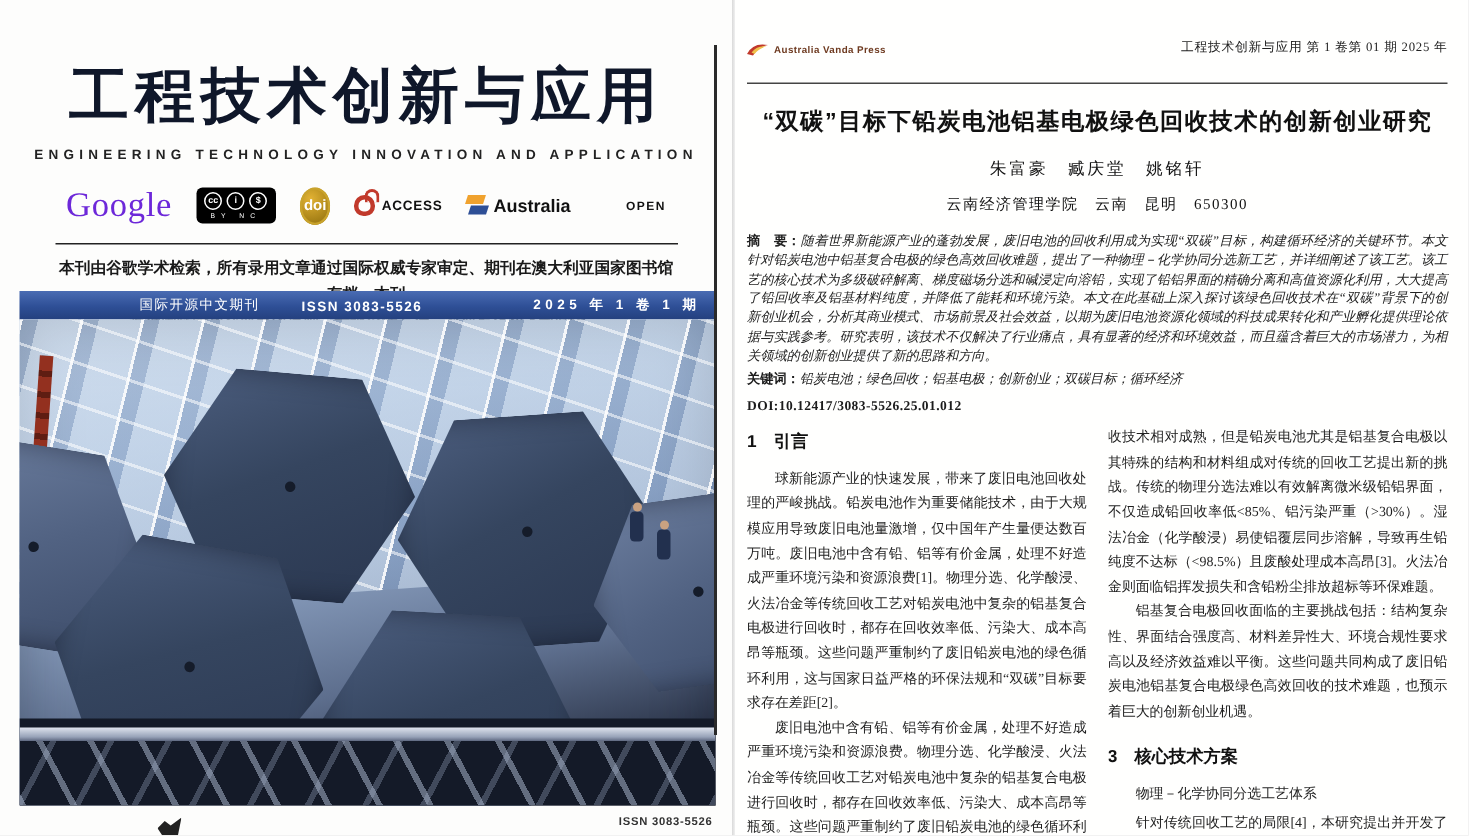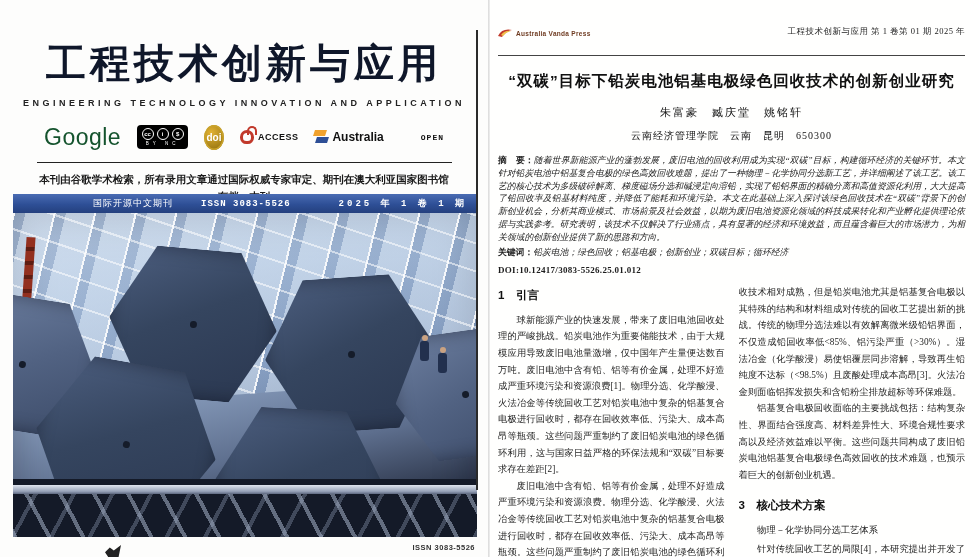--- a/index.html
+++ b/index.html
@@ -16,47 +16,47 @@
     font-weight:bold; font-size:40px; letter-spacing:4px; color:#0f172a;
   }
   .cover-subtitle {
     margin-top:7px; text-align:center; font-family:"Liberation Sans", sans-serif;
     font-weight:bold; font-size:9px; letter-spacing:3.5px; color:#222;
   }
   .badge-row {
     margin:14px auto 0; width:400px; display:flex; align-items:center;
     justify-content:center; gap:16px; height:30px;
   }
-  .google-logo { font-family:Liberation Sans, sans-serif; font-size:23px; color:#14532d; letter-spacing:0.5px; }
+  .google-logo { font-family:Liberation Serif, serif; font-size:23px; color:#6d28d9; letter-spacing:0.5px; }
   .cc-badge { background:#000; border-radius:4px; width:64px; height:24px; display:flex; flex-direction:column; align-items:center; justify-content:center; gap:1px; }
   .cc-circles { display:flex; gap:3px; }
   .cc-circle { width:12px; height:12px; border:1.4px solid #fff; border-radius:50%; color:#fff; font-size:6px; font-weight:bold; display:flex; align-items:center; justify-content:center; font-family:"Liberation Sans", sans-serif; }
   .cc-sub { color:#fff; font-size:4.5px; letter-spacing:4px; font-family:"Liberation Sans", sans-serif; }
   .doi-badge { width:25px; height:25px; border-radius:50%; background:radial-gradient(circle at 35% 30%, #e2b233, #8a6a0a); color:#fff; font-weight:bold; font-size:10px; display:flex; align-items:center; justify-content:center; font-family:"Liberation Sans", sans-serif; box-shadow:0 0 0 1.5px #c9a32c inset; }
   .oa-badge { display:flex; align-items:center; gap:4px; }
   .oa-lock { width:14px; height:14px; border:3px solid #c1392b; border-radius:50% 50% 45% 45%; position:relative; }
   .oa-lock::after { content:""; position:absolute; left:4px; top:-7px; width:6px; height:7px; border:2.5px solid #c1392b; border-bottom:none; border-radius:5px 5px 0 0; }
   .oa-text { font-family:"Liberation Sans", sans-serif; font-weight:bold; font-size:9px; color:#111; letter-spacing:0.5px; }
   .crossref-badge { display:flex; align-items:center; gap:4px; }
   .cr-mark { width:14px; height:16px; position:relative; }
   .cr-mark span { position:absolute; left:0; width:12px; height:6px; }
   .cr-mark .cr-top { top:1px; background:#f0a22e; transform:skewX(-18deg); }
   .cr-mark .cr-bot { top:8px; background:#2e4f96; transform:skewX(-18deg); left:2px; }
   .cr-text { font-family:"Liberation Sans", sans-serif; font-weight:bold; font-size:12px; color:#111; }
-  .open-text { font-family:Liberation Mono, monospace; font-weight:bold; font-size:8px; color:#111; letter-spacing:1px;margin-left:33px; }
+  .open-text { font-family:Liberation Sans, sans-serif; font-weight:bold; font-size:8px; color:#111; letter-spacing:1px;margin-left:33px; }
   .cover-desc {
     margin:10px auto 0; width:415px; border-top:1.5px solid #222; padding-top:8px;
     text-align:center; font-weight:bold; font-size:10.5px; line-height:1.65; color:#1a1a1a;
   }
   
   .photo-wrap { position:absolute; left:13px; right:11px; top:194px; bottom:20px; }
   .photo-banner {
     height:19px; background:linear-gradient(180deg,#4a6cb3,#2e4f96 55%,#24407e);
     display:flex; align-items:center; color:#fff; font-size:9px;
-    font-family:Liberation Mono, monospace; padding:0 10px;
+    font-family:Liberation Sans, sans-serif; padding:0 10px;
   }
   .banner-label { margin-left:70px; letter-spacing:1px; }
   .banner-issn { margin-left:28px; font-weight:bold; letter-spacing:1px; }
   .banner-issue { margin-left:auto; font-weight:bold; letter-spacing:3px; }
   .photo-art {
     position:absolute; left:0; right:0; top:19px; bottom:0; overflow:hidden;
     background:linear-gradient(168deg,#c3d0e2 0%,#a9bcd6 25%,#8ba0c0 48%,#5d6e8d 70%,#2a3347 88%,#171d2b 100%);
     box-shadow:inset 0 0 40px rgba(10,15,30,.35);
   }
   .ceiling {

